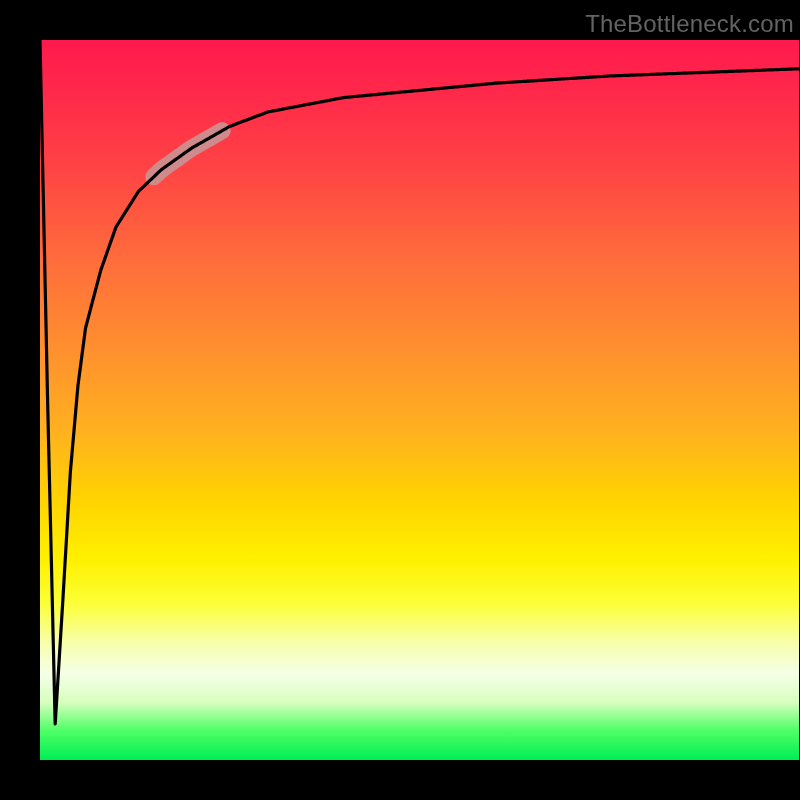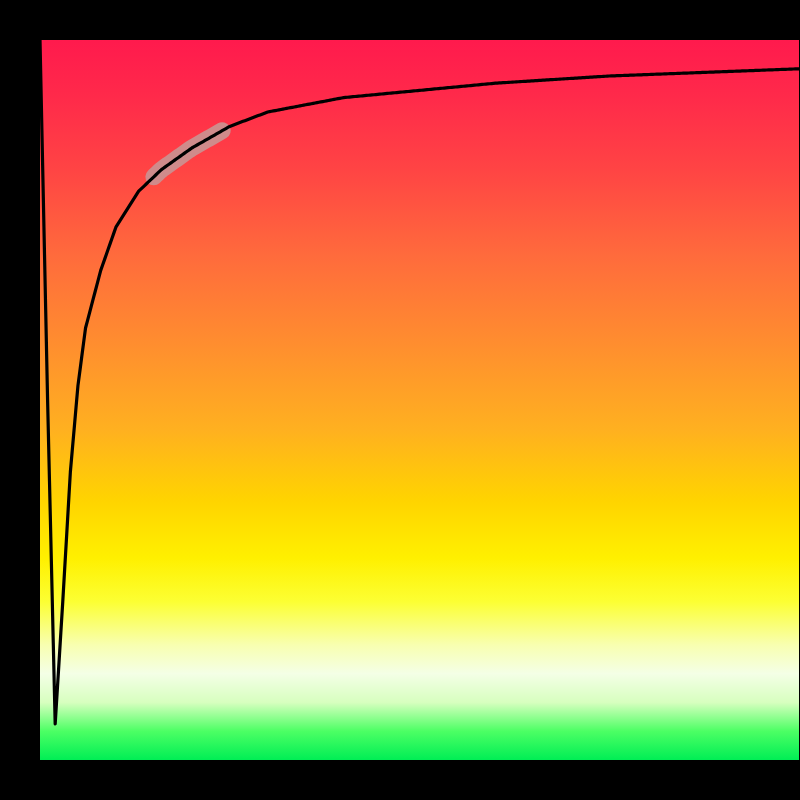--- a/index.html
+++ b/index.html
@@ -72,14 +72,15 @@
 
     <svg class="curves" viewBox="0 0 759 720" preserveAspectRatio="none">
 
       <path id="highlight-path" d="M113.85 136.80 L115.56 135.18 L117.27 133.56 L118.97 131.94 L120.68 130.32 L122.39 128.92 L124.10 127.71 L125.80 126.50 L127.51 125.28 L129.22 124.06 L130.93 122.85 L132.64 121.63 L134.34 120.42 L136.05 119.21 L137.76 117.99 L139.47 116.77 L141.17 115.56 L142.88 114.34 L144.59 113.13 L146.30 111.91 L148.00 110.70 L149.71 109.49 L151.42 108.27 L153.13 107.24 L154.84 106.27 L156.54 105.30 L158.25 104.33 L159.96 103.36 L161.67 102.38 L163.37 101.41 L165.08 100.44 L166.79 99.47 L168.50 98.50 L170.21 97.52 L171.91 96.55 L173.62 95.58 L175.33 94.61 L177.04 93.64 L178.74 92.66 L180.45 91.69 L182.16 90.72 " fill="none" stroke="#cf8b8b" stroke-width="17" stroke-linecap="round"></path>
 
       <path id="curve-path" d="M0.00 0.00 L1.90 90.00 L3.79 180.00 L5.69 270.00 L7.59 360.00 L9.49 441.00 L11.38 522.00 L13.28 603.00 L15.18 684.00 L17.08 653.40 L18.98 622.80 L20.87 592.20 L22.77 561.60 L24.67 529.20 L26.57 496.80 L28.46 464.40 L30.36 432.00 L32.26 410.40 L34.16 388.80 L36.05 367.20 L37.95 345.60 L39.85 331.20 L41.74 316.80 L43.64 302.40 L45.54 288.00 L47.44 280.80 L49.34 273.60 L51.23 266.40 L53.13 259.20 L55.03 252.00 L56.92 244.80 L58.82 237.60 L60.72 230.40 L62.62 225.00 L64.52 219.60 L66.41 214.20 L68.31 208.80 L70.21 203.40 L72.11 198.00 L74.00 192.60 L75.90 187.20 L77.80 184.20 L79.69 181.20 L81.59 178.20 L83.49 175.20 L85.39 172.20 L87.29 169.20 L89.18 166.20 L91.08 163.20 L92.98 160.20 L94.88 157.20 L96.77 154.20 L98.67 151.20 L100.57 149.40 L102.47 147.60 L104.36 145.80 L106.26 144.00 L108.16 142.20 L110.05 140.40 L111.95 138.60 L113.85 136.80 L115.75 135.00 L117.64 133.20 L119.54 131.40 L121.44 129.60 L123.34 128.25 L125.23 126.90 L127.13 125.55 L129.03 124.20 L130.93 122.85 L132.82 121.50 L134.72 120.15 L136.62 118.80 L138.52 117.45 L140.41 116.10 L142.31 114.75 L144.21 113.40 L146.11 112.05 L148.00 110.70 L149.90 109.35 L151.80 108.00 L153.70 106.92 L155.59 105.84 L157.49 104.76 L159.39 103.68 L161.29 102.60 L163.19 101.52 L165.08 100.44 L166.98 99.36 L168.88 98.28 L170.78 97.20 L172.67 96.12 L174.57 95.04 L176.47 93.96 L178.36 92.88 L180.26 91.80 L182.16 90.72 L184.06 89.64 L185.95 88.56 L187.85 87.48 L189.75 86.40 L191.65 85.68 L193.55 84.96 L195.44 84.24 L197.34 83.52 L199.24 82.80 L201.14 82.08 L203.03 81.36 L204.93 80.64 L206.83 79.92 L208.73 79.20 L210.62 78.48 L212.52 77.76 L214.42 77.04 L216.31 76.32 L218.21 75.60 L220.11 74.88 L222.01 74.16 L223.91 73.44 L225.80 72.72 L227.70 72.00 L229.60 71.64 L231.50 71.28 L233.39 70.92 L235.29 70.56 L237.19 70.20 L239.09 69.84 L240.98 69.48 L242.88 69.12 L244.78 68.76 L246.68 68.40 L248.57 68.04 L250.47 67.68 L252.37 67.32 L254.27 66.96 L256.16 66.60 L258.06 66.24 L259.96 65.88 L261.85 65.52 L263.75 65.16 L265.65 64.80 L267.55 64.44 L269.44 64.08 L271.34 63.72 L273.24 63.36 L275.14 63.00 L277.03 62.64 L278.93 62.28 L280.83 61.92 L282.73 61.56 L284.63 61.20 L286.52 60.84 L288.42 60.48 L290.32 60.12 L292.22 59.76 L294.11 59.40 L296.01 59.04 L297.91 58.68 L299.81 58.32 L301.70 57.96 L303.60 57.60 L305.50 57.42 L307.40 57.24 L309.29 57.06 L311.19 56.88 L313.09 56.70 L314.98 56.52 L316.88 56.34 L318.78 56.16 L320.68 55.98 L322.57 55.80 L324.47 55.62 L326.37 55.44 L328.27 55.26 L330.17 55.08 L332.06 54.90 L333.96 54.72 L335.86 54.54 L337.75 54.36 L339.65 54.18 L341.55 54.00 L343.45 53.82 L345.35 53.64 L347.24 53.46 L349.14 53.28 L351.04 53.10 L352.94 52.92 L354.83 52.74 L356.73 52.56 L358.63 52.38 L360.52 52.20 L362.42 52.02 L364.32 51.84 L366.22 51.66 L368.12 51.48 L370.01 51.30 L371.91 51.12 L373.81 50.94 L375.70 50.76 L377.60 50.58 L379.50 50.40 L381.40 50.22 L383.30 50.04 L385.19 49.86 L387.09 49.68 L388.99 49.50 L390.88 49.32 L392.78 49.14 L394.68 48.96 L396.58 48.78 L398.48 48.60 L400.37 48.42 L402.27 48.24 L404.17 48.06 L406.06 47.88 L407.96 47.70 L409.86 47.52 L411.76 47.34 L413.66 47.16 L415.55 46.98 L417.45 46.80 L419.35 46.62 L421.25 46.44 L423.14 46.26 L425.04 46.08 L426.94 45.90 L428.83 45.72 L430.73 45.54 L432.63 45.36 L434.53 45.18 L436.42 45.00 L438.32 44.82 L440.22 44.64 L442.12 44.46 L444.01 44.28 L445.91 44.10 L447.81 43.92 L449.71 43.74 L451.60 43.56 L453.50 43.38 L455.40 43.20 L457.30 43.08 L459.19 42.96 L461.09 42.84 L462.99 42.72 L464.89 42.60 L466.78 42.48 L468.68 42.36 L470.58 42.24 L472.48 42.12 L474.38 42.00 L476.27 41.88 L478.17 41.76 L480.07 41.64 L481.97 41.52 L483.86 41.40 L485.76 41.28 L487.66 41.16 L489.56 41.04 L491.45 40.92 L493.35 40.80 L495.25 40.68 L497.15 40.56 L499.04 40.44 L500.94 40.32 L502.84 40.20 L504.74 40.08 L506.63 39.96 L508.53 39.84 L510.43 39.72 L512.33 39.60 L514.22 39.48 L516.12 39.36 L518.02 39.24 L519.92 39.12 L521.81 39.00 L523.71 38.88 L525.61 38.76 L527.50 38.64 L529.40 38.52 L531.30 38.40 L533.20 38.28 L535.09 38.16 L536.99 38.04 L538.89 37.92 L540.79 37.80 L542.68 37.68 L544.58 37.56 L546.48 37.44 L548.38 37.32 L550.27 37.20 L552.17 37.08 L554.07 36.96 L555.97 36.84 L557.87 36.72 L559.76 36.60 L561.66 36.48 L563.56 36.36 L565.46 36.24 L567.35 36.12 L569.25 36.00 L571.15 35.93 L573.04 35.86 L574.94 35.78 L576.84 35.71 L578.74 35.64 L580.63 35.57 L582.53 35.50 L584.43 35.42 L586.33 35.35 L588.23 35.28 L590.12 35.21 L592.02 35.14 L593.92 35.06 L595.82 34.99 L597.71 34.92 L599.61 34.85 L601.51 34.78 L603.41 34.70 L605.30 34.63 L607.20 34.56 L609.10 34.49 L611.00 34.42 L612.89 34.34 L614.79 34.27 L616.69 34.20 L618.58 34.13 L620.48 34.06 L622.38 33.98 L624.28 33.91 L626.17 33.84 L628.07 33.77 L629.97 33.70 L631.87 33.62 L633.76 33.55 L635.66 33.48 L637.56 33.41 L639.46 33.34 L641.36 33.26 L643.25 33.19 L645.15 33.12 L647.05 33.05 L648.94 32.98 L650.84 32.90 L652.74 32.83 L654.64 32.76 L656.53 32.69 L658.43 32.62 L660.33 32.54 L662.23 32.47 L664.13 32.40 L666.02 32.33 L667.92 32.26 L669.82 32.18 L671.72 32.11 L673.61 32.04 L675.51 31.97 L677.41 31.90 L679.31 31.82 L681.20 31.75 L683.10 31.68 L685.00 31.61 L686.89 31.54 L688.79 31.46 L690.69 31.39 L692.59 31.32 L694.49 31.25 L696.38 31.18 L698.28 31.10 L700.18 31.03 L702.08 30.96 L703.97 30.89 L705.87 30.82 L707.77 30.74 L709.67 30.67 L711.56 30.60 L713.46 30.53 L715.36 30.46 L717.25 30.38 L719.15 30.31 L721.05 30.24 L722.95 30.17 L724.84 30.10 L726.74 30.02 L728.64 29.95 L730.54 29.88 L732.43 29.81 L734.33 29.74 L736.23 29.66 L738.13 29.59 L740.02 29.52 L741.92 29.45 L743.82 29.38 L745.72 29.30 L747.62 29.23 L749.51 29.16 L751.41 29.09 L753.31 29.02 L755.21 28.94 L757.10 28.87 L759.00 28.80 " fill="none" stroke="#000000" stroke-width="3.2" stroke-linejoin="round" stroke-linecap="round"></path>
     </svg>
 
   </div>
 
+  <div class="watermark">TheBottleneck.com</div>
 
 </div>
 
 </body></html>

